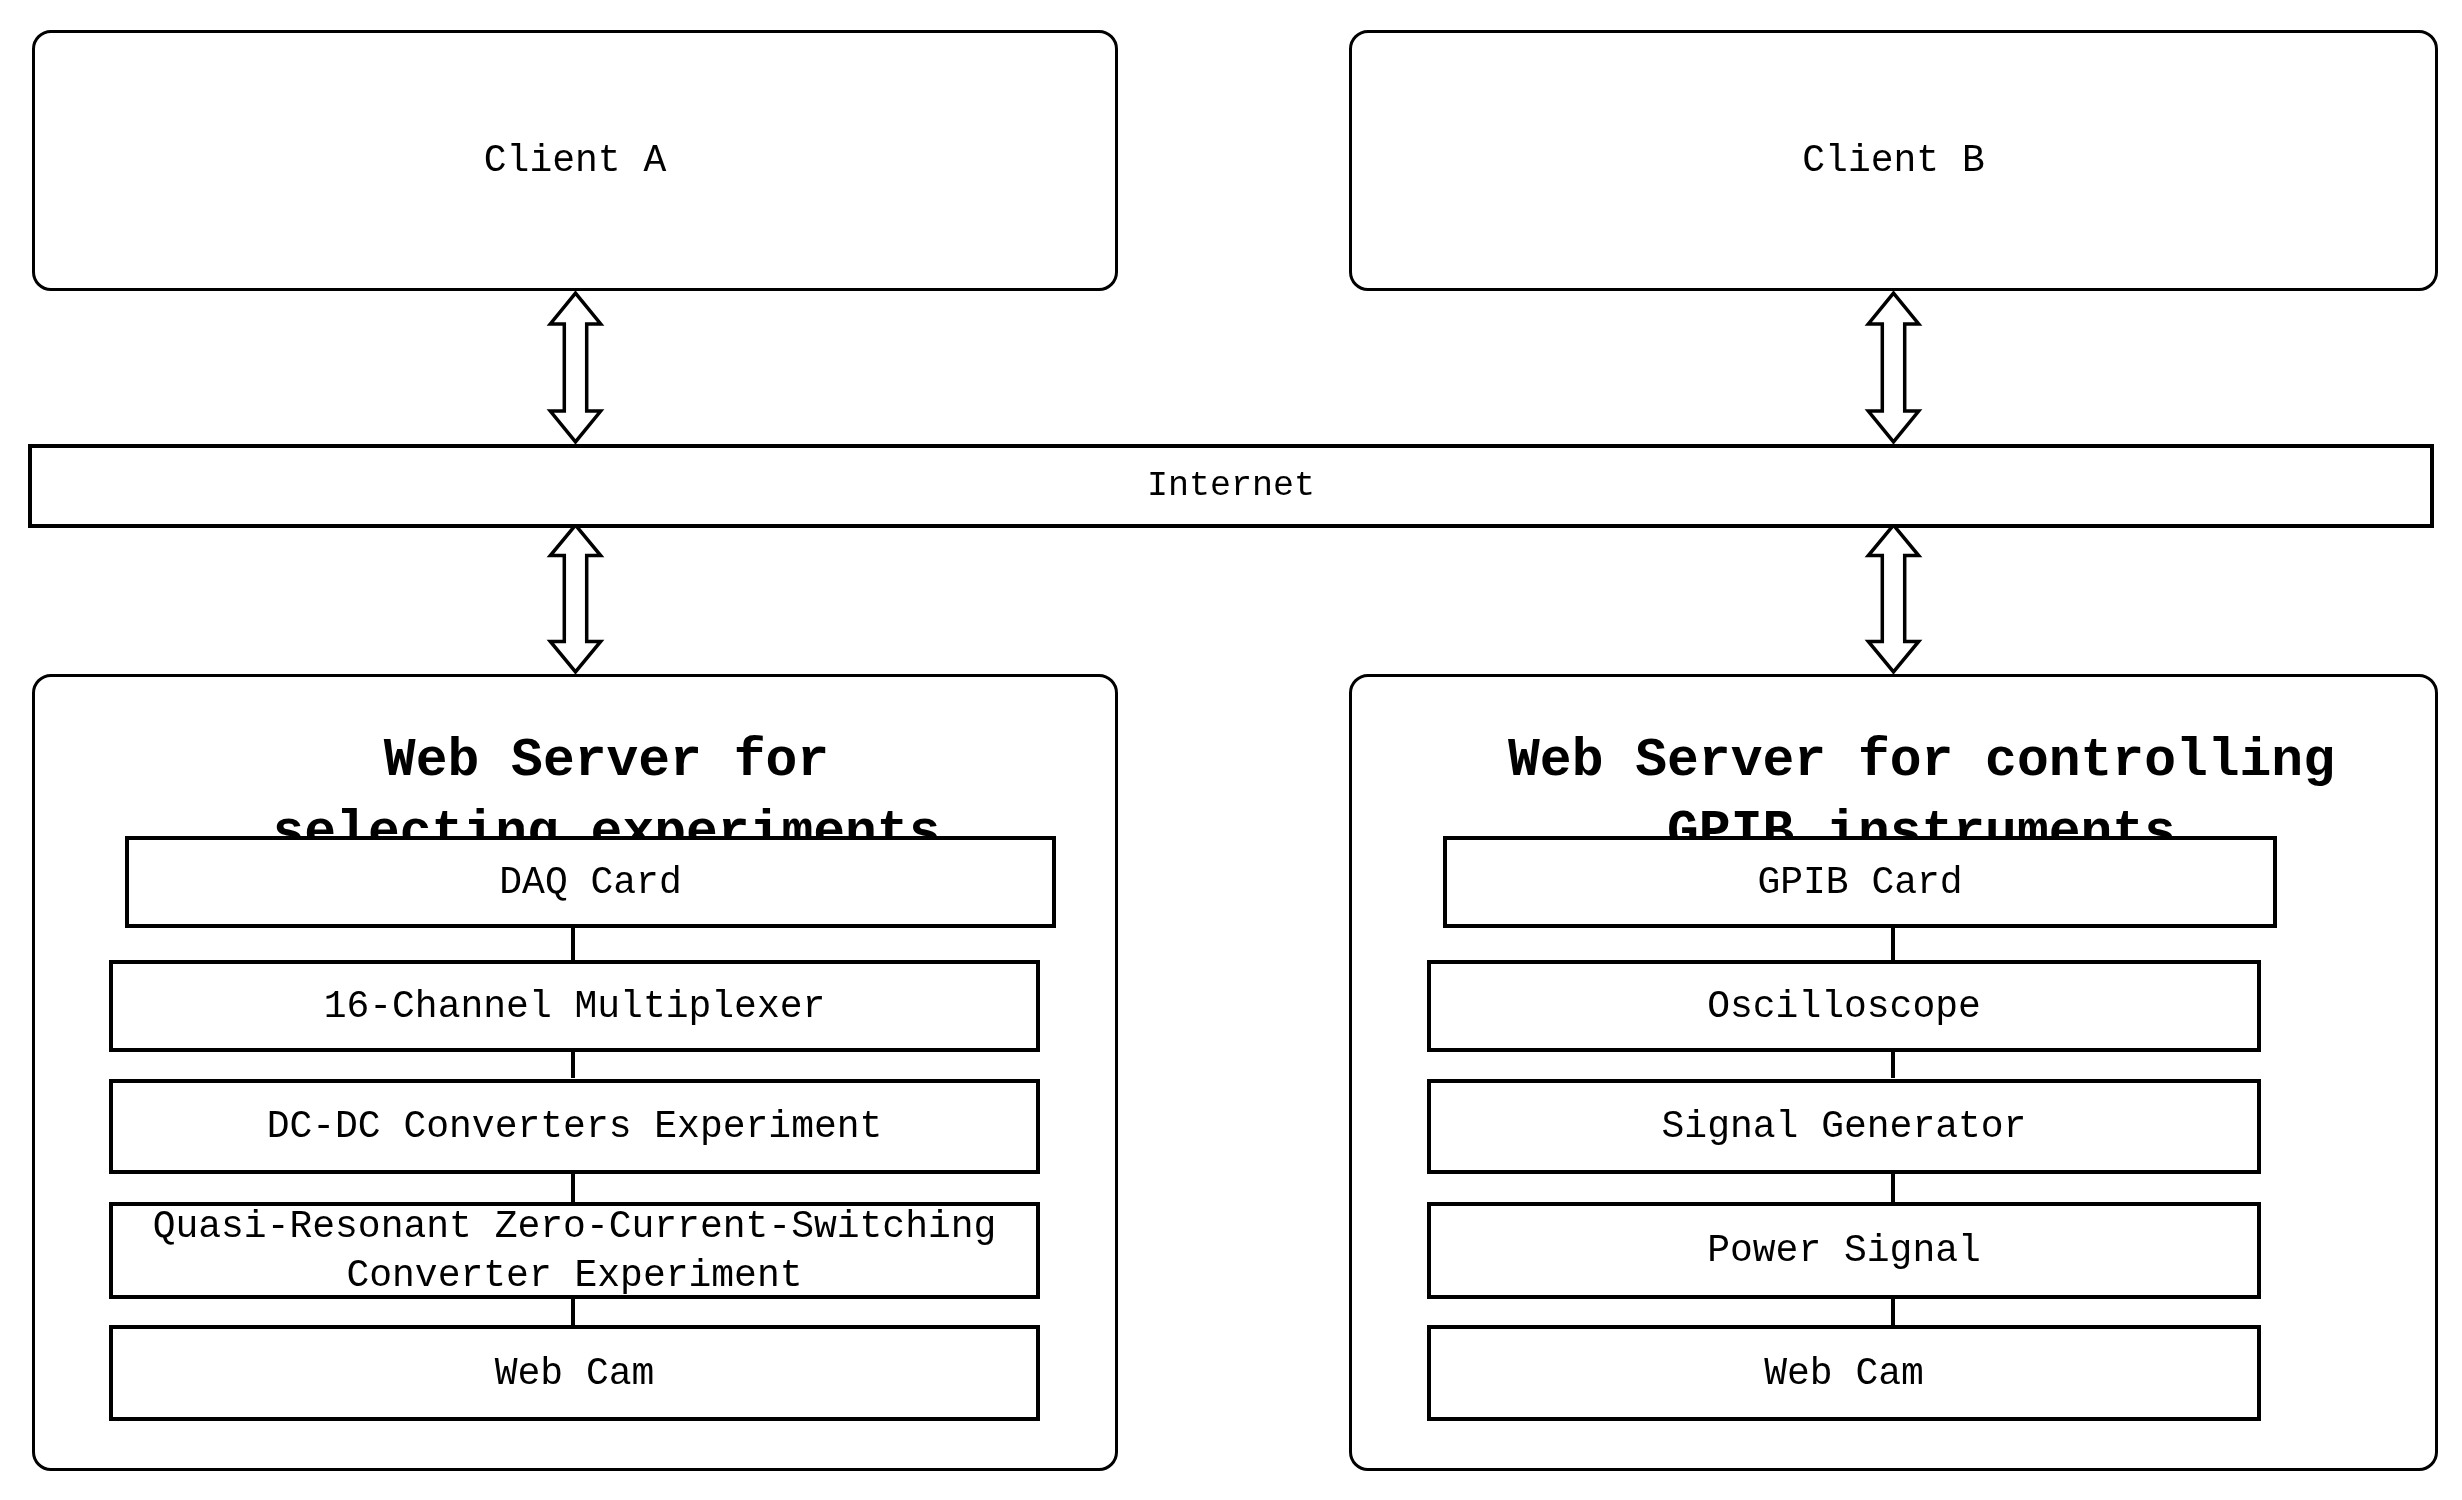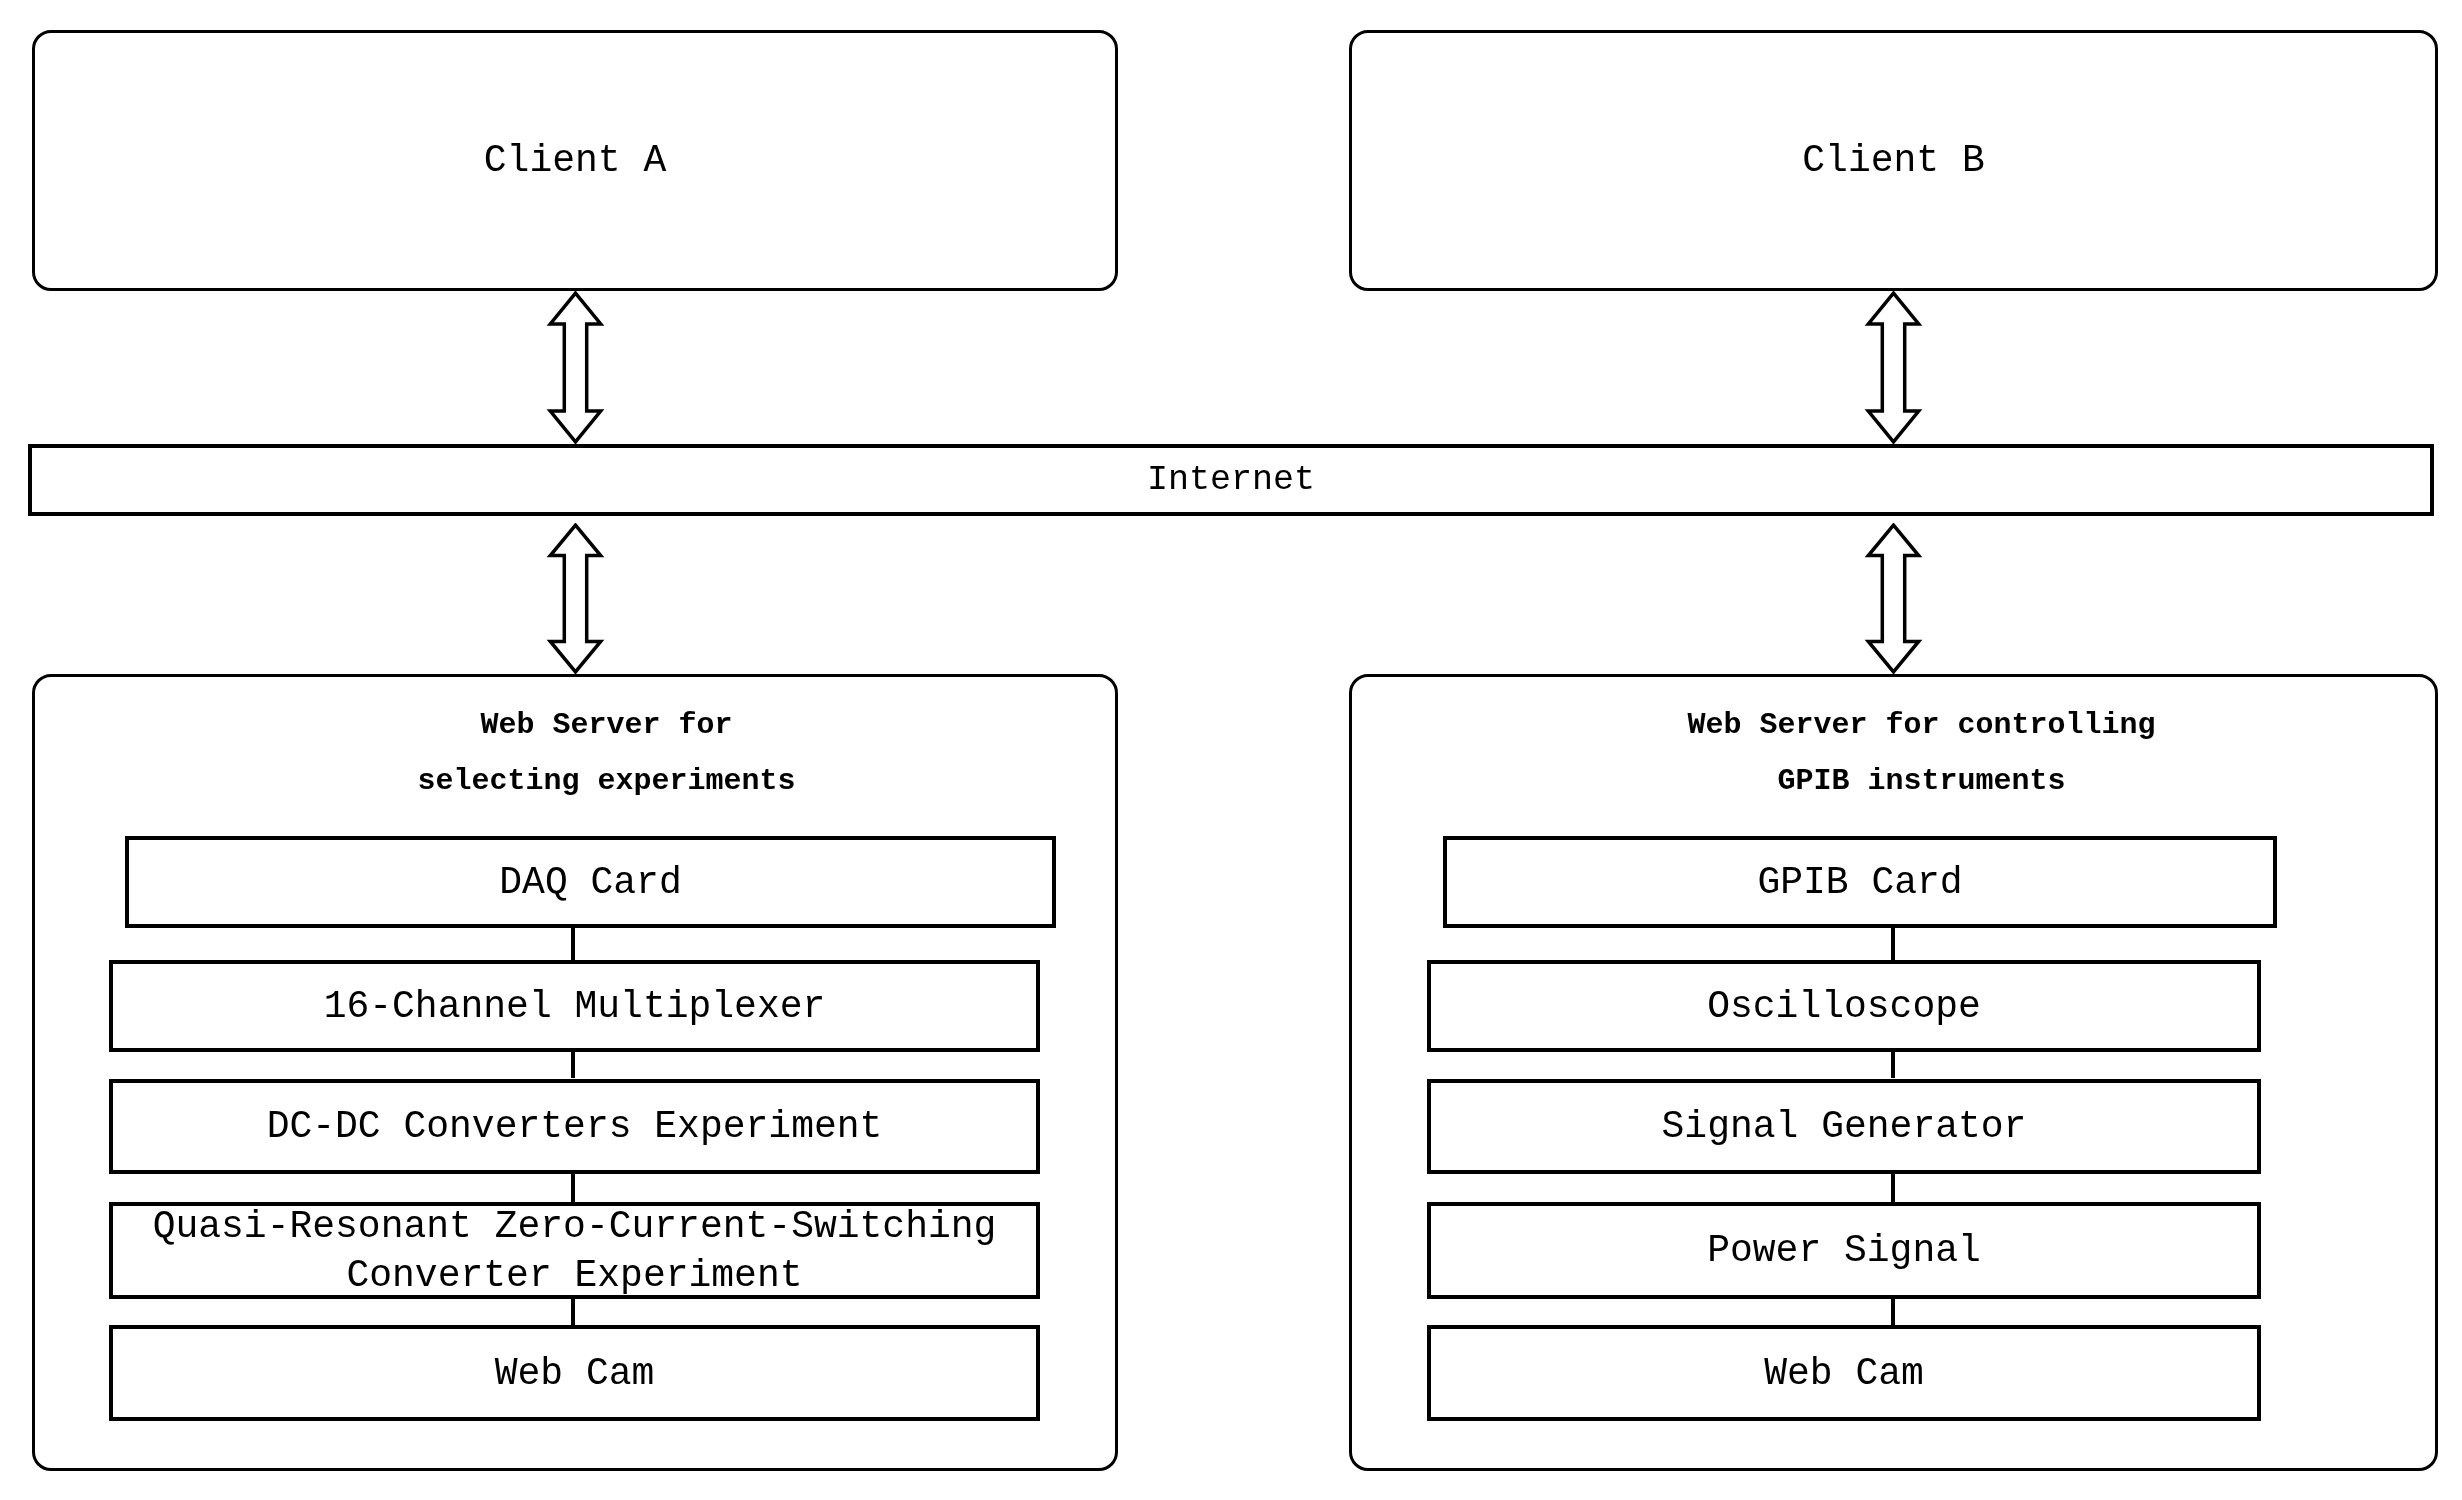--- a/index.html
+++ b/index.html
@@ -30,35 +30,35 @@
   }
   #clientA { left: 32px;   top: 30px; width: 1086px; height: 261px; }
   #clientB { left: 1349px; top: 30px; width: 1089px; height: 261px; }
 
   #serverL { left: 32px;   top: 674px; width: 1086px; height: 797px; }
   #serverR { left: 1349px; top: 674px; width: 1089px; height: 797px; }
 
   .stitle {
     position: absolute;
     left: 0; right: 0;
-    top: 20px;
+    top: 48px;
     text-align: center;
     font-weight: bold;
-    font-size: 30px;
-    line-height: 56px;
+    font-size: 53px;
+    line-height: 72px;
     white-space: pre-line;
   }
   #serverL .stitle { padding-left: 63px; }
   #serverR .stitle { padding-left: 56px; }
 
   
   .bar {
     position: absolute;
     left: 28px; top: 444px;
-    width: 2406px; height: 72px;
+    width: 2406px; height: 84px;
     border: 4.2px solid #000;
     background: #fff;
     display: flex;
     align-items: center;
     justify-content: center;
     font-size: 35px;
   }
 
   
   .comp {

